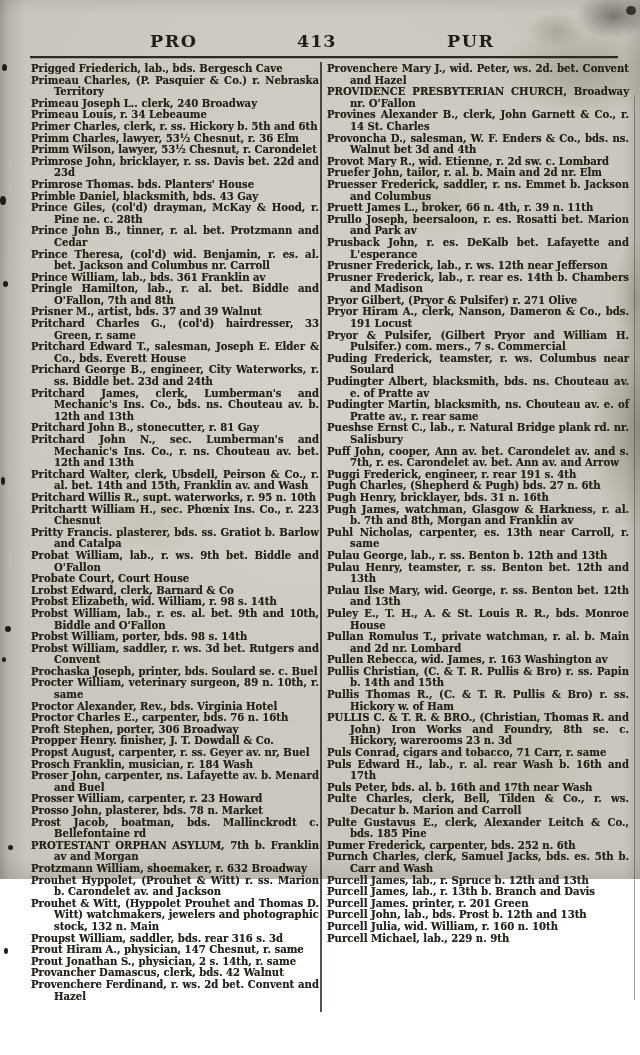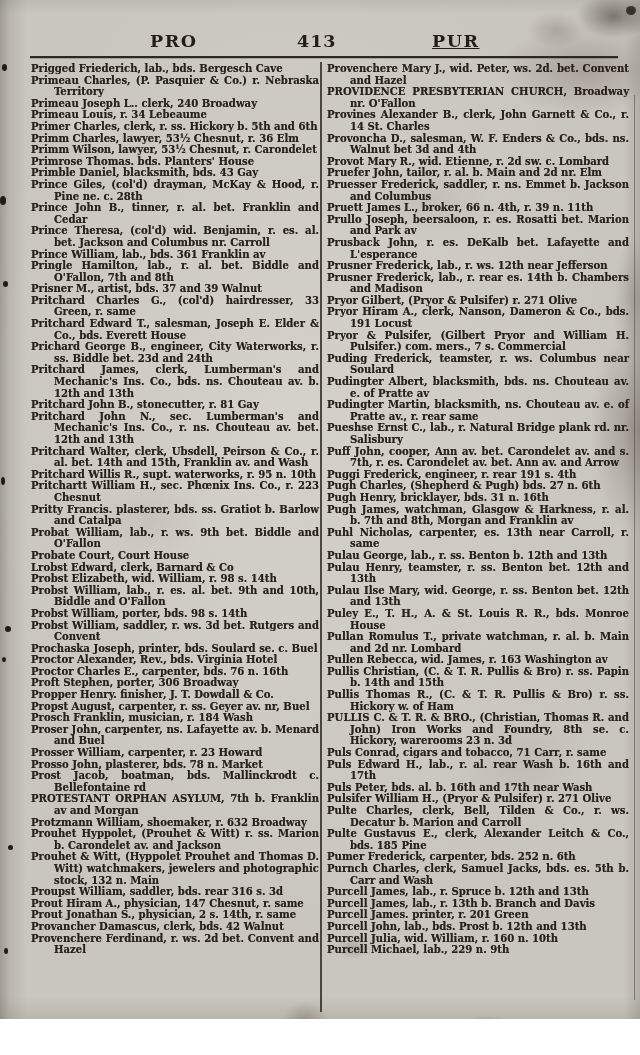--- a/index.html
+++ b/index.html
@@ -1,21 +1,21 @@
 <!DOCTYPE html>
 <html><head>
 <meta charset="utf-8">
 <style>
   html,body { margin:0; padding:0; }
   body {
     width:640px; height:1055px; overflow:hidden;
     font-family:"DejaVu Serif", serif;
   }
   .page {
-    position:relative; width:640px; height:1019px;
+    position:relative; width:640px; height:879px;
     color:#261f16;
     background:
       radial-gradient(55px 32px at 614px 16px, rgba(45,40,33,.50), transparent 70%),
       radial-gradient(120px 62px at 585px 70px, rgba(95,88,77,.32), transparent 72%),
       radial-gradient(42px 26px at 556px 30px, rgba(95,88,77,.28), transparent 70%),
       radial-gradient(70px 150px at 639px 430px, rgba(82,75,64,.38), transparent 70%),
       radial-gradient(34px 90px at 636px 300px, rgba(82,75,64,.25), transparent 70%),
       radial-gradient(46px 26px at 487px 1033px, rgba(58,52,44,.42), transparent 68%),
       radial-gradient(34px 30px at 305px 1022px, rgba(70,63,54,.30), transparent 70%),
       radial-gradient(26px 16px at 352px 948px, rgba(90,82,70,.25), transparent 70%),
@@ -27,21 +27,21 @@
       linear-gradient(90deg, rgba(38,34,28,.26) 0px, rgba(38,34,28,.10) 9px, rgba(38,34,28,0) 26px),
       linear-gradient(270deg, rgba(38,34,28,.14) 0px, rgba(38,34,28,0) 16px),
       linear-gradient(0deg, rgba(38,34,28,.10) 0px, rgba(38,34,28,0) 22px),
       linear-gradient(180deg, rgba(38,34,28,.08) 0px, rgba(38,34,28,0) 14px),
       #c9c6bd;
   }
   .header { position:absolute; top:31px; left:0; width:640px; height:22px;
     font-weight:bold; font-size:17.5px; letter-spacing:1.5px; color:#221d15; }
   .h-left   { position:absolute; left:150px; top:0; }
   .h-center { position:absolute; left:297px; top:0; letter-spacing:1px; }
-  .h-right  { position:absolute; left:432px; top:0;text-decoration:underline; }
+  .h-right  { position:absolute; left:447px; top:0; }
   .rule { position:absolute; top:56px; left:30px; width:588px; height:2px;
     background:#2d2820; box-shadow:0 1px 0 rgba(45,40,32,.25); }
   .divider { position:absolute; top:62px; left:320px; width:2px; height:950px;
     background:rgba(42,37,29,.8); }
   .edge-line { position:absolute; top:95px; left:634px; width:1px; height:905px;
     background:rgba(55,49,40,.45); }
   .col { position:absolute; top:63px; text-align:justify;
     font-size:10.1px; line-height:11.6px; font-weight:bold; color:#28221a;
     text-shadow:0 0 .4px rgba(40,34,26,.55); }
   .col-left  { left:31px;  width:288px; }
@@ -75,24 +75,25 @@
   <div class="edge-line"></div>
 
   <div class="col col-left">
       <div class="entry">Prigged Friederich, lab., bds. Bergesch Cave</div>
       <div class="entry">Primeau Charles, (P. Pasquier &amp; Co.) r. Nebraska Territory</div>
       <div class="entry">Primeau Joseph L.. clerk, 240 Broadway</div>
       <div class="entry">Primeau Louis, r. 34 Lebeaume</div>
       <div class="entry">Primer Charles, clerk, r. ss. Hickory b. 5th and 6th</div>
       <div class="entry">Primm Charles, lawyer, 53½ Chesnut, r. 36 Elm</div>
       <div class="entry">Primm Wilson, lawyer, 53½ Chesnut, r. Carondelet</div>
+      <div class="entry">Primrose John, bricklayer, r. ss. Davis bet. 22d and 23d</div>
       <div class="entry">Primrose Thomas. bds. Planters' House</div>
       <div class="entry">Primble Daniel, blacksmith, bds. 43 Gay</div>
       <div class="entry">Prince Giles, (col'd) drayman, McKay &amp; Hood, r. Pine ne. c. 28th</div>
-      <div class="entry">Prince John B., tinner, r. al. bet. Franklin and Cedar</div>
+      <div class="entry">Prince John B., tinner, r. al. bet. Protzmann and Cedar</div>
       <div class="entry">Prince Theresa, (col'd) wid. Benjamin, r. es. al. bet. Jackson and Columbus nr. Carroll</div>
       <div class="entry">Prince William, lab., bds. 361 Franklin av</div>
       <div class="entry">Pringle Hamilton, lab., r. al. bet. Biddle and O'Fallon, 7th and 8th</div>
       <div class="entry">Prisner M., artist, bds. 37 and 39 Walnut</div>
       <div class="entry">Pritchard Charles G., (col'd) hairdresser, 33 Green, r. same</div>
       <div class="entry">Pritchard Edward T., salesman, Joseph E. Elder &amp; Co., bds. Everett House</div>
       <div class="entry">Prichard George B., engineer, City Waterworks, r. ss. Biddle bet. 23d and 24th</div>
       <div class="entry">Pritchard James, clerk, Lumberman's and Mechanic's Ins. Co., bds. ns. Chouteau av. b. 12th and 13th</div>
       <div class="entry">Pritchard John B., stonecutter, r. 81 Gay</div>
       <div class="entry">Pritchard John N., sec. Lumberman's and Mechanic's Ins. Co., r. ns. Chouteau av. bet. 12th and 13th</div>
@@ -101,20 +102,21 @@
       <div class="entry">Pritchartt William H., sec. Phœnix Ins. Co., r. 223 Chesnut</div>
       <div class="entry">Pritty Francis. plasterer, bds. ss. Gratiot b. Barlow and Catalpa</div>
       <div class="entry">Probat William, lab., r. ws. 9th bet. Biddle and O'Fallon</div>
       <div class="entry">Probate Court, Court House</div>
       <div class="entry">Lrobst Edward, clerk, Barnard &amp; Co</div>
       <div class="entry">Probst Elizabeth, wid. William, r. 98 s. 14th</div>
       <div class="entry">Probst William, lab., r. es. al. bet. 9th and 10th, Biddle and O'Fallon</div>
       <div class="entry">Probst William, porter, bds. 98 s. 14th</div>
       <div class="entry">Probst William, saddler, r. ws. 3d bet. Rutgers and Convent</div>
       <div class="entry">Prochaska Joseph, printer, bds. Soulard se. c. Buel</div>
+      <div class="entry">Procter William, veterinary surgeon, 89 n. 10th, r. same</div>
       <div class="entry">Proctor Alexander, Rev., bds. Virginia Hotel</div>
       <div class="entry">Proctor Charles E., carpenter, bds. 76 n. 16th</div>
       <div class="entry">Proft Stephen, porter, 306 Broadway</div>
       <div class="entry">Propper Henry. finisher, J. T. Dowdall &amp; Co.</div>
       <div class="entry">Propst August, carpenter, r. ss. Geyer av. nr, Buel</div>
       <div class="entry">Prosch Franklin, musician, r. 184 Wash</div>
       <div class="entry">Proser John, carpenter, ns. Lafayette av. b. Menard and Buel</div>
       <div class="entry">Prosser William, carpenter, r. 23 Howard</div>
       <div class="entry">Prosso John, plasterer, bds. 78 n. Market</div>
       <div class="entry">Prost Jacob, boatman, bds. Mallinckrodt c. Bellefontaine rd</div>
@@ -160,21 +162,20 @@
       <div class="entry">Pulau Ilse Mary, wid. George, r. ss. Benton bet. 12th and 13th</div>
       <div class="entry">Puley E., T. H., A. &amp; St. Louis R. R., bds. Monroe House</div>
       <div class="entry">Pullan Romulus T., private watchman, r. al. b. Main and 2d nr. Lombard</div>
       <div class="entry">Pullen Rebecca, wid. James, r. 163 Washington av</div>
       <div class="entry">Pullis Christian, (C. &amp; T. R. Pullis &amp; Bro) r. ss. Papin b. 14th and 15th</div>
       <div class="entry">Pullis Thomas R., (C. &amp; T. R. Pullis &amp; Bro) r. ss. Hickory w. of Ham</div>
       <div class="entry">PULLIS C. &amp; T. R. &amp; BRO., (Christian, Thomas R. and John) Iron Works and Foundry, 8th se. c. Hickory, warerooms 23 n. 3d</div>
       <div class="entry">Puls Conrad, cigars and tobacco, 71 Carr, r. same</div>
       <div class="entry">Puls Edward H., lab., r. al. rear Wash b. 16th and 17th</div>
       <div class="entry">Puls Peter, bds. al. b. 16th and 17th near Wash</div>
-      <div class="entry">Pulsifer William H., (Pryor &amp; Pulsifer) r. 271 Olive</div>
       <div class="entry">Pulte Charles, clerk, Bell, Tilden &amp; Co., r. ws. Decatur b. Marion and Carroll</div>
       <div class="entry">Pulte Gustavus E., clerk, Alexander Leitch &amp; Co., bds. 185 Pine</div>
       <div class="entry">Pumer Frederick, carpenter, bds. 252 n. 6th</div>
       <div class="entry">Purnch Charles, clerk, Samuel Jacks, bds. es. 5th b. Carr and Wash</div>
       <div class="entry">Purcell James, lab., r. Spruce b. 12th and 13th</div>
       <div class="entry">Purcell James, lab., r. 13th b. Branch and Davis</div>
       <div class="entry">Purcell James. printer, r. 201 Green</div>
       <div class="entry">Purcell John, lab., bds. Prost b. 12th and 13th</div>
       <div class="entry">Purcell Julia, wid. William, r. 160 n. 10th</div>
       <div class="entry">Purcell Michael, lab., 229 n. 9th</div>

